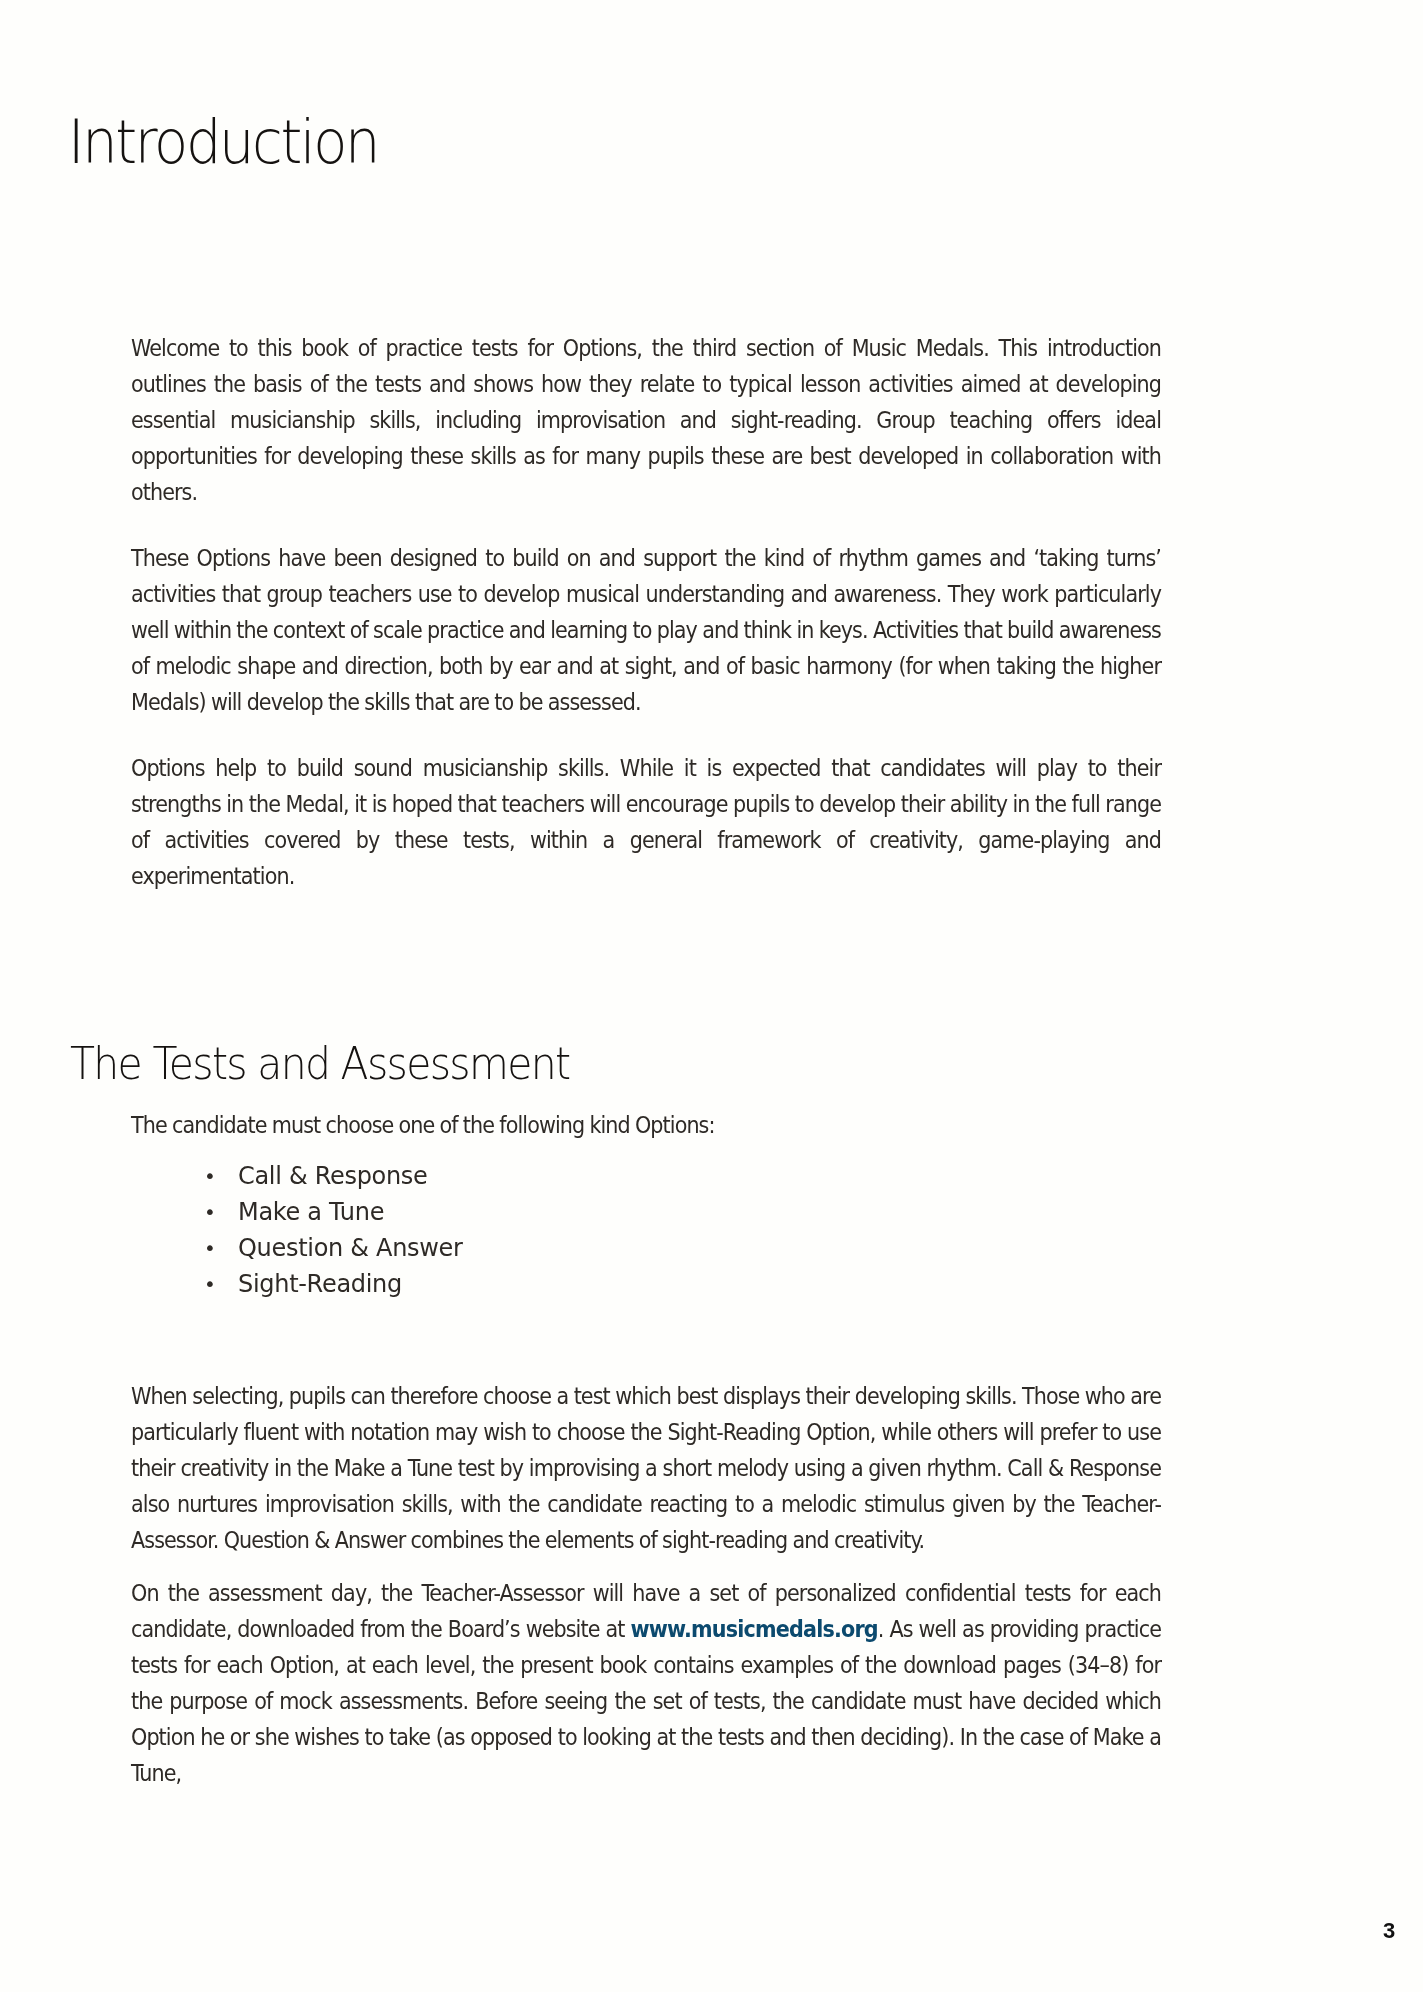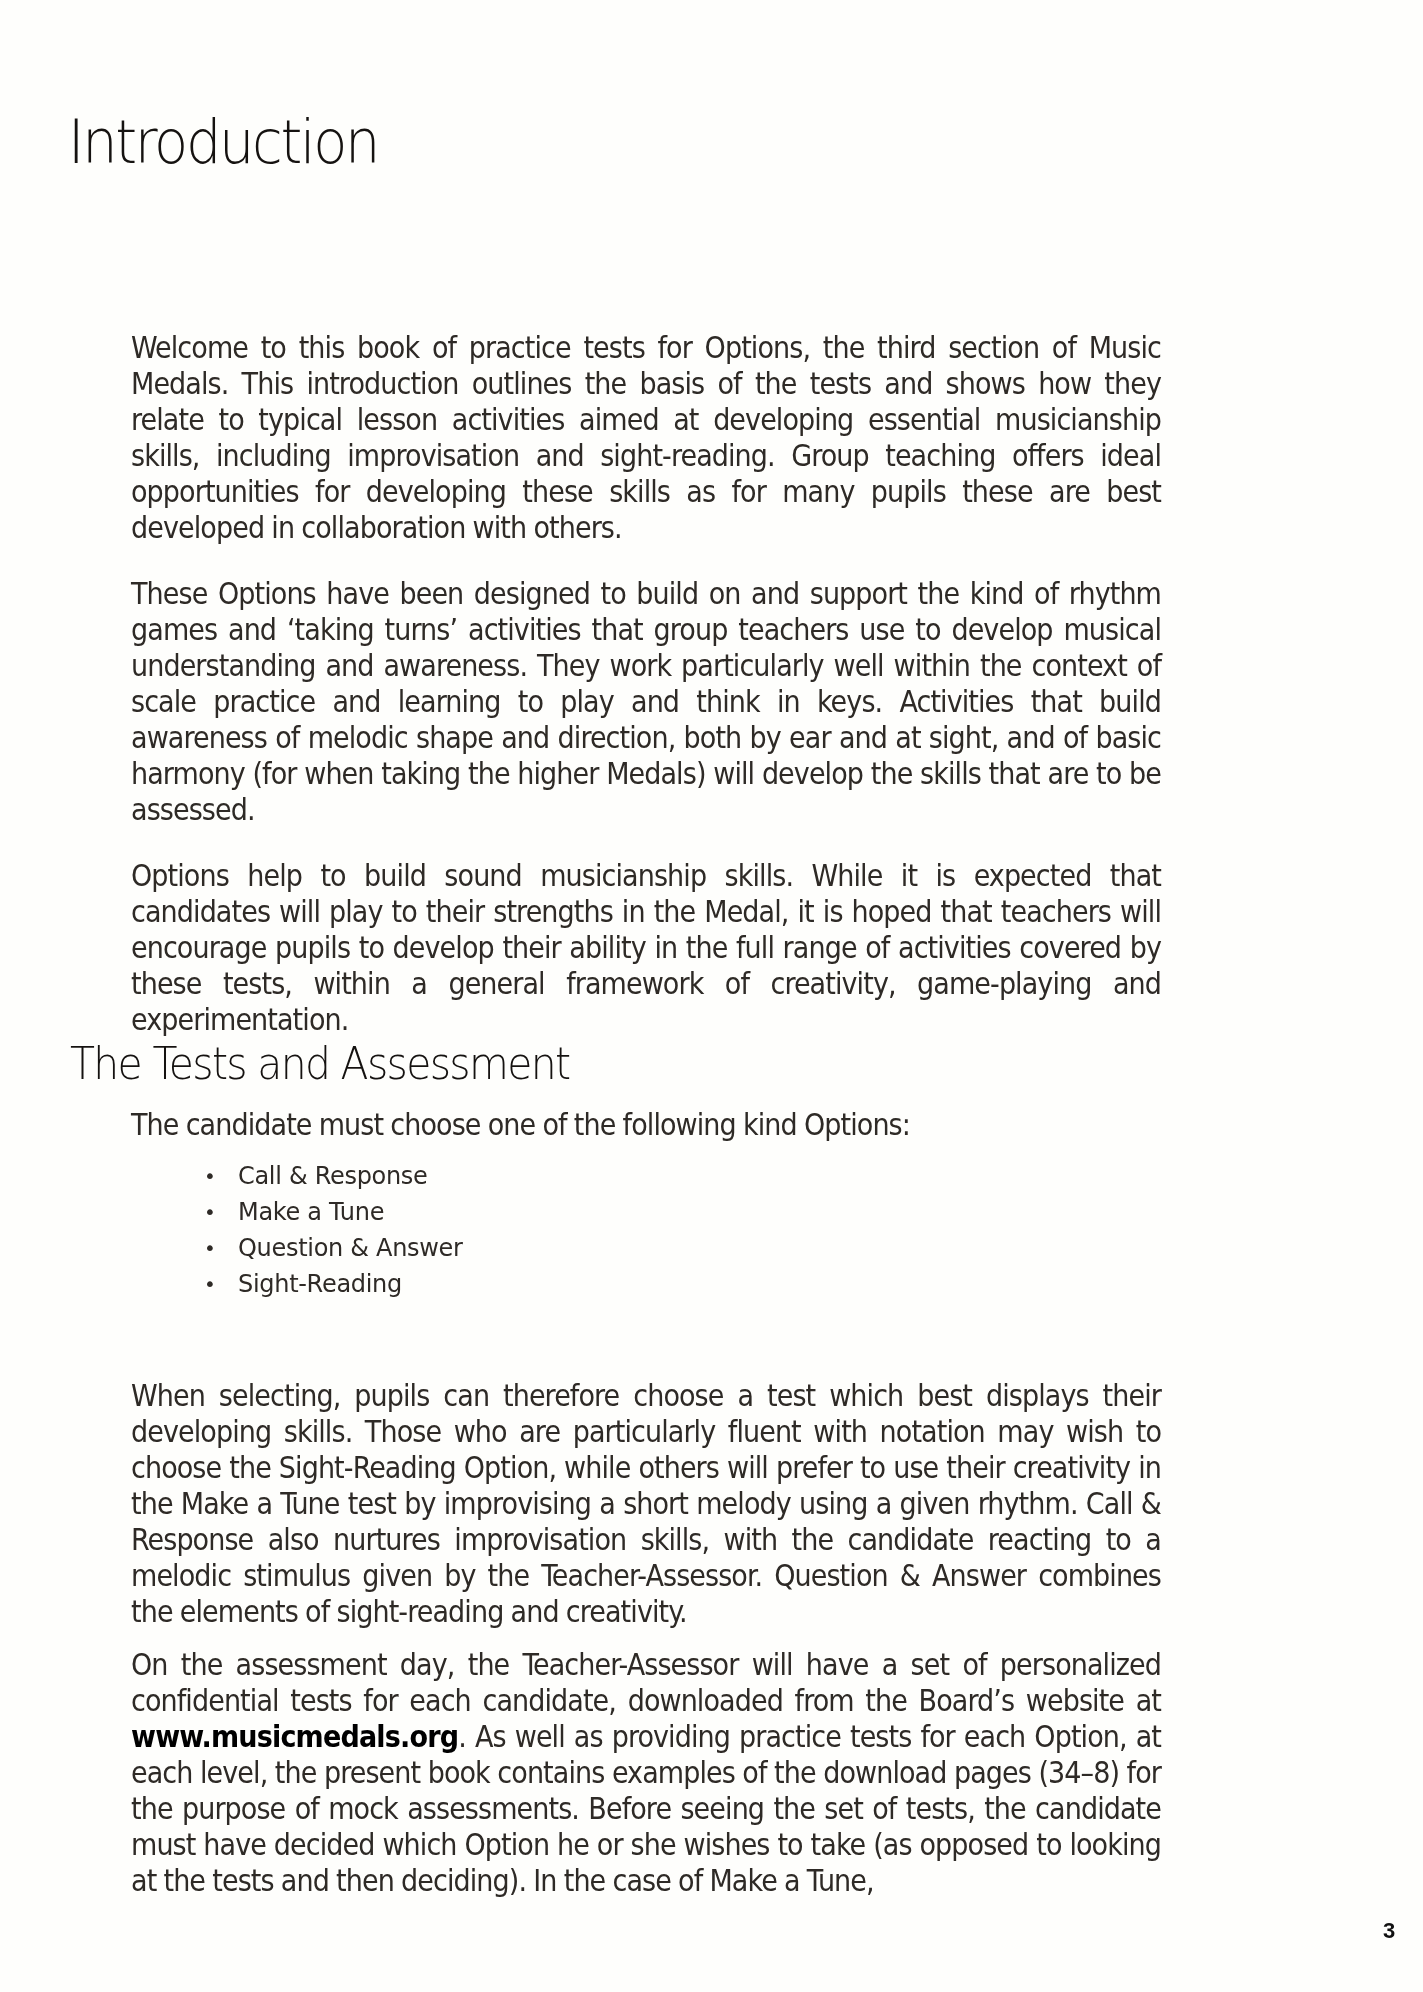--- a/index.html
+++ b/index.html
@@ -20,21 +20,21 @@
     position: absolute; left: 70px; top: 1036px;
     font-family: "DejaVu Sans", sans-serif;
     font-weight: 200; font-size: 44px; line-height: 56px;
     letter-spacing: -1.8px; color: #151210; margin: 0;
     transform: scaleX(0.93); transform-origin: left top;
   }
   .col {
     position: absolute; left: 131px; width: 1030px;
   }
   p.body {
-    margin: 0; font-size: 30px; line-height: 36px;
+    margin: 0; font-size: 23px; line-height: 36px;
     text-align: justify; letter-spacing: -0.9px; word-spacing: -0.5px;
     color: #2e2a26;
     font-family: "DejaVu Sans Condensed", "DejaVu Sans", sans-serif;
     font-stretch: condensed;
   }
   #intro { top: 330px; }
   #intro p + p { margin-top: 30px; }
   #lead { top: 1107px; }
   #lead p { text-align: left; }
   ul.options {
@@ -44,21 +44,21 @@
   ul.options li {
     position: relative; padding-left: 38px;
     font-size: 24px; line-height: 36px; letter-spacing: -0.3px;
     color: #2e2a26;
   }
   ul.options li .bullet {
     position: absolute; left: 4px; top: 0; font-size: 20px;
   }
   #sec2 { top: 1378px; }
   #sec2 p + p { margin-top: 17px; }
-  .url { font-weight: bold; color: #000000; letter-spacing: -0.8px; }
+  .url { font-weight: bold; color: #0c4a6e; letter-spacing: -0.8px; }
   .page-number {
     position: absolute; left: 1383px; top: 1918px;
     font-size: 22px; font-weight: bold; color: #111;
     font-family: "Liberation Sans", sans-serif;
   }
 </style>
 </head>
 <body>
 
 <h1 class="h1">Introduction</h1>

